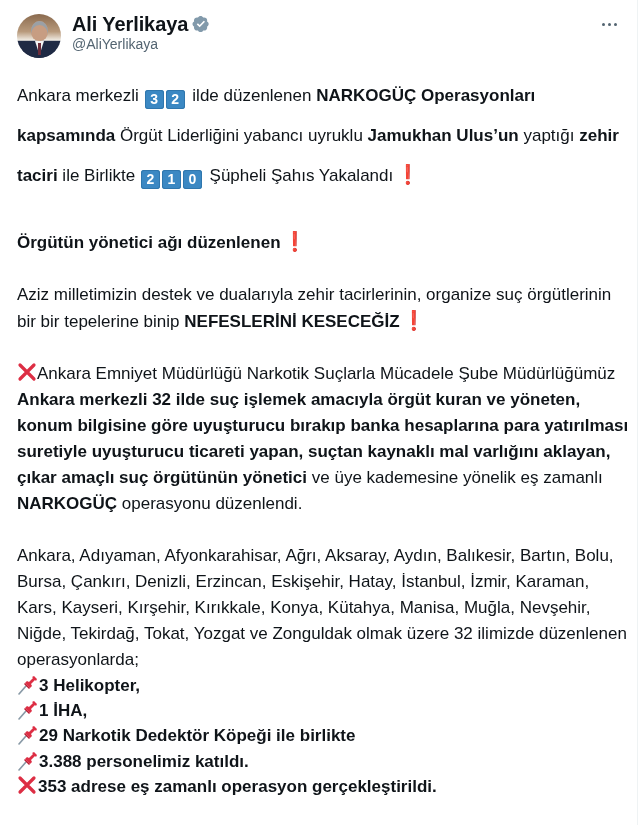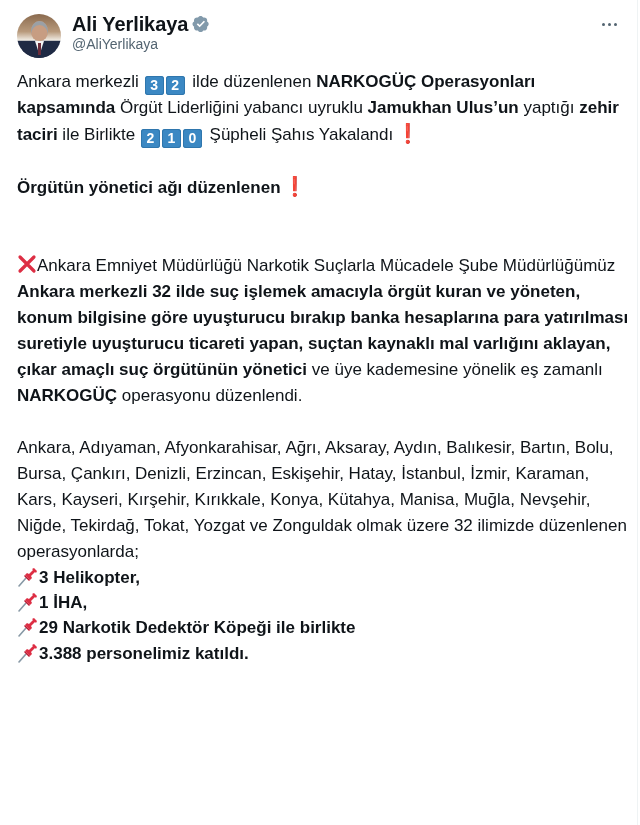--- a/index.html
+++ b/index.html
@@ -150,21 +150,21 @@
     color: #ffffff;
     font-weight: 700;
     font-size: 14px;
     text-align: center;
     vertical-align: -3px;
     margin-right: 2px;
     box-shadow: inset 0 0 0 1px #2f76ad;
   }
   .keycap-group {
     display: inline-block;
-    margin: 0 1px;
+    margin: 14px 1px;
   }
   .excl {
     display: inline-block;
     color: #dd2e44;
     font-weight: 700;
     font-size: 19px;
     margin-left: 3px;
   }
   .cross {
     display: inline-block;
@@ -215,20 +215,21 @@
 <div class="tweet-body">
 
   <p class="para"><span>Ankara merkezli </span><span class="keycap-group"><span class="keycap">3</span><span class="keycap">2</span></span><span> ilde düzenlenen </span><b>NARKOGÜÇ Operasyonları kapsamında</b><span> Örgüt Liderliğini yabancı uyruklu </span><b>Jamukhan Ulus’un</b><span> yaptığı </span><b>zehir taciri</b><span> ile Birlikte </span><span class="keycap-group"><span class="keycap">2</span><span class="keycap">1</span><span class="keycap">0</span></span><span> Şüpheli Şahıs Yakalandı</span><span class="excl">❗</span></p>
 
   <div class="gap"></div>
 
   <p class="para"><b>Örgütün yönetici ağı düzenlenen</b><span class="excl">❗</span></p>
 
   <div class="gap"></div>
 
+  <p class="para"><span>Aziz milletimizin destek ve dualarıyla zehir tacirlerinin, organize suç örgütlerinin bir bir tepelerine binip </span><b>NEFESLERİNİ KESECEĞİZ</b><span class="excl">❗</span></p>
 
   <div class="gap"></div>
 
   <p class="para"><svg class="cross" viewBox="0 0 20 20">
         <path d="M3 3 L17 17 M17 3 L3 17" stroke="#dd2e44" stroke-width="3.2" stroke-linecap="round"></path>
       </svg><span>Ankara Emniyet Müdürlüğü Narkotik Suçlarla Mücadele Şube Müdürlüğümüz </span><b>Ankara merkezli 32 ilde suç işlemek amacıyla örgüt kuran ve yöneten, konum bilgisine göre uyuşturucu bırakıp banka hesaplarına para yatırılması suretiyle uyuşturucu ticareti yapan, suçtan kaynaklı mal varlığını aklayan, çıkar amaçlı suç örgütünün yönetici</b><span> ve üye kademesine yönelik eş zamanlı </span><b>NARKOGÜÇ</b><span> operasyonu düzenlendi.</span></p>
 
   <div class="gap"></div>
 
   <p class="para"><span>Ankara, Adıyaman, Afyonkarahisar, Ağrı, Aksaray, Aydın, Balıkesir, Bartın, Bolu, Bursa, Çankırı, Denizli, Erzincan, Eskişehir, Hatay, İstanbul, İzmir, Karaman, Kars, Kayseri, Kırşehir, Kırıkkale, Konya, Kütahya, Manisa, Muğla, Nevşehir, Niğde, Tekirdağ, Tokat, Yozgat ve Zonguldak olmak üzere 32 ilimizde düzenlenen operasyonlarda;</span></p>
@@ -247,14 +248,17 @@
     <div class="list-line"><svg class="pin" viewBox="0 0 22 22">
           <path d="M2 20 L9 12" stroke="#8899a6" stroke-width="1.6" stroke-linecap="round"></path>
           <path d="M8 9 L13 14 L15 12 L14 10 L18 6 L19 7 L20 5 L17 2 L15 3 L16 4 L12 8 L10 7 Z" fill="#dd2e44"></path>
           <path d="M7 10 L12 15 L13 14 L8 9 Z" fill="#be1931"></path>
         </svg><span>29 Narkotik Dedektör Köpeği ile birlikte</span></div>
     <div class="list-line"><svg class="pin" viewBox="0 0 22 22">
           <path d="M2 20 L9 12" stroke="#8899a6" stroke-width="1.6" stroke-linecap="round"></path>
           <path d="M8 9 L13 14 L15 12 L14 10 L18 6 L19 7 L20 5 L17 2 L15 3 L16 4 L12 8 L10 7 Z" fill="#dd2e44"></path>
           <path d="M7 10 L12 15 L13 14 L8 9 Z" fill="#be1931"></path>
         </svg><span>3.388 personelimiz katıldı.</span></div>
+    <div class="list-line"><svg class="cross" viewBox="0 0 20 20" style="margin-right:1px">
+          <path d="M3 3 L17 17 M17 3 L3 17" stroke="#dd2e44" stroke-width="3.2" stroke-linecap="round"></path>
+        </svg><span>353 adrese eş zamanlı operasyon gerçekleştirildi.</span></div>
   </div>
 </div>
 
 </body></html>

